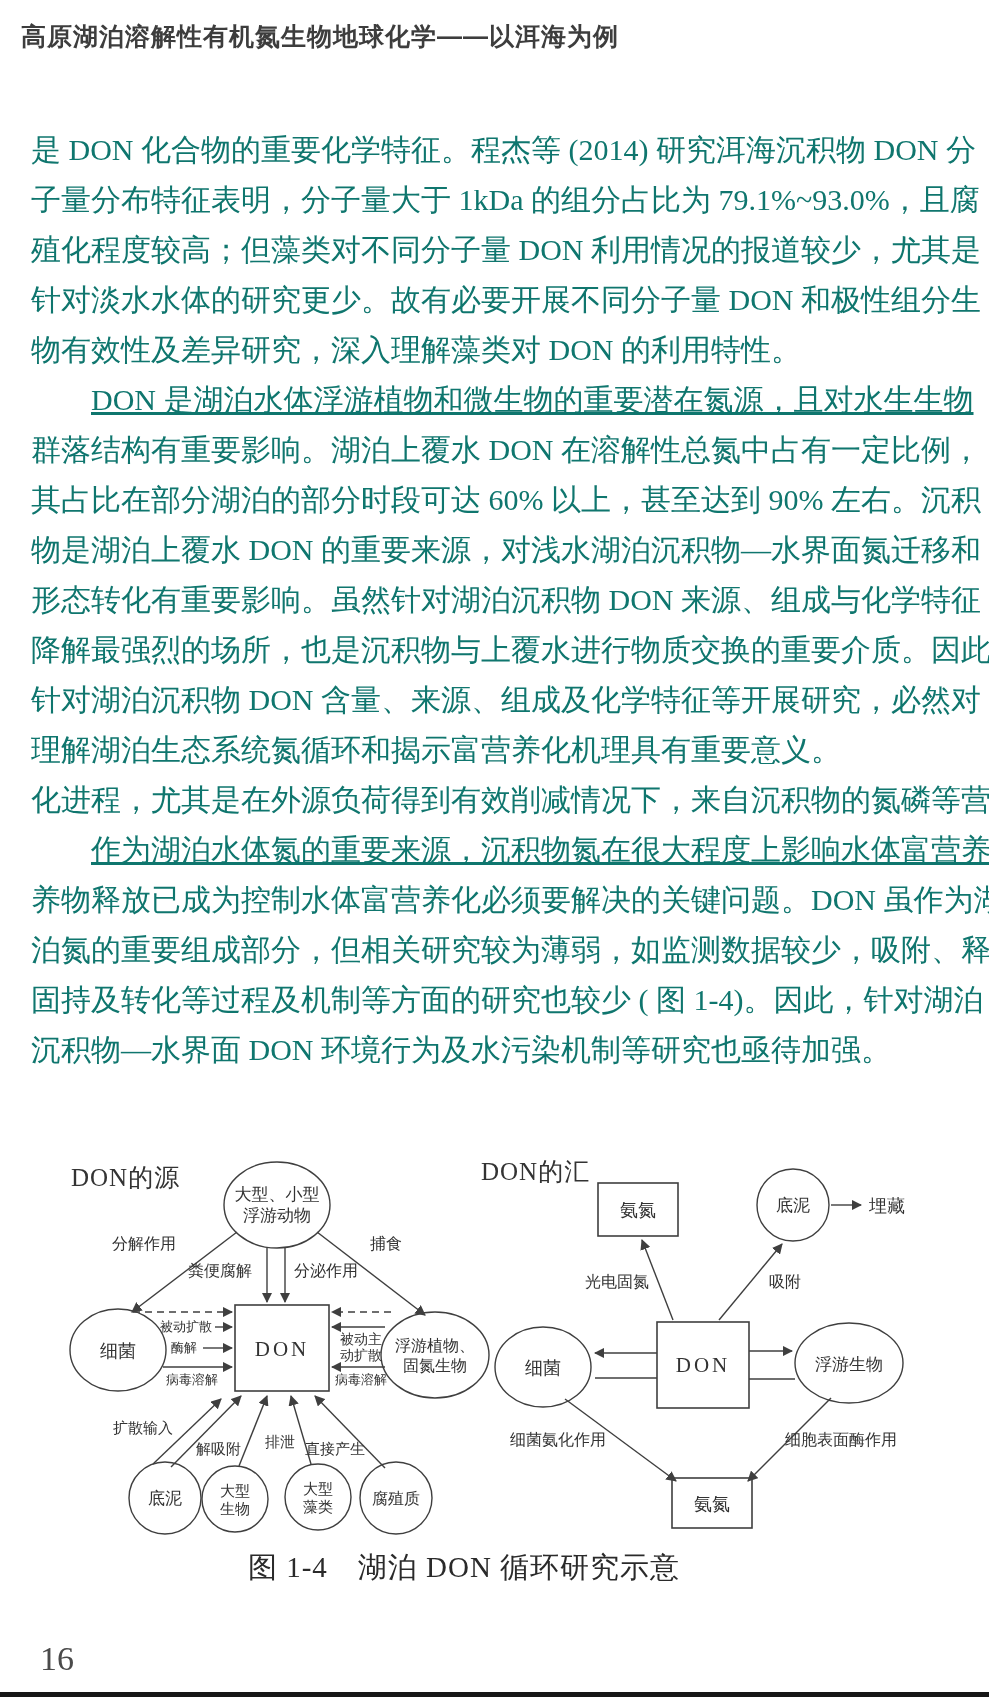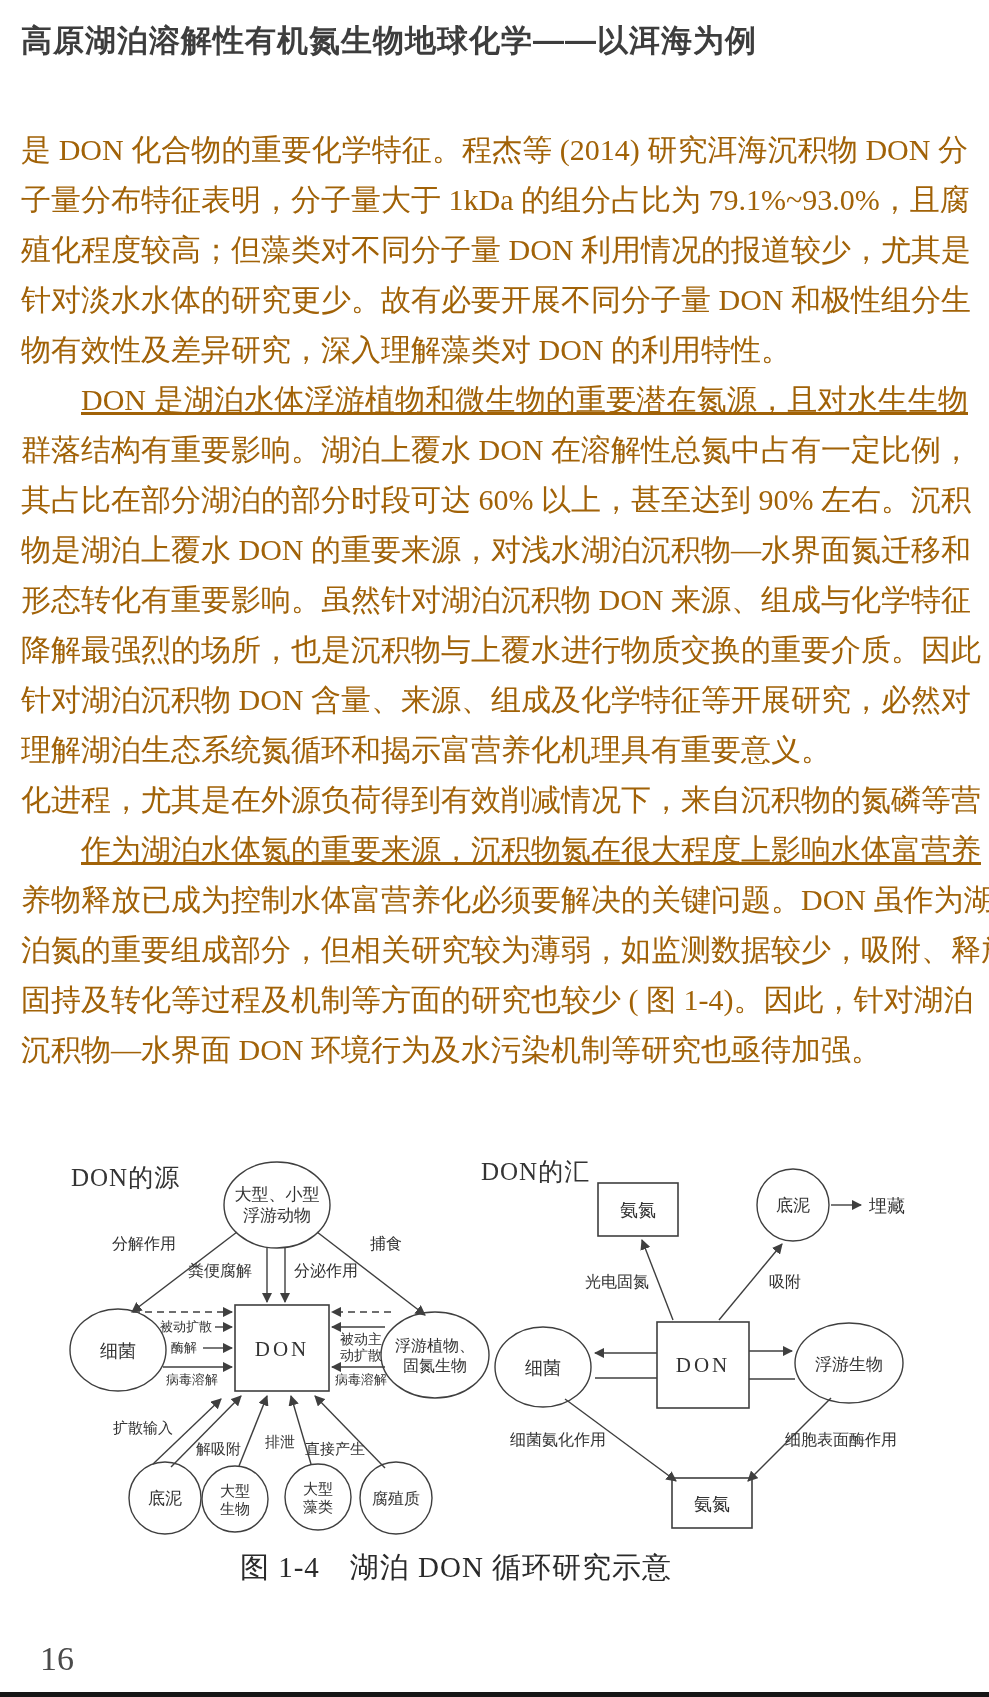--- a/index.html
+++ b/index.html
@@ -8,43 +8,44 @@
     width:989px;height:1697px;
     margin:0 auto;
     background:#ffffff;
     overflow:hidden;
     font-family:"Liberation Serif","DejaVu Serif",serif;
     color:#222;
   }
   .running-head{
     position:absolute;left:21px;top:20px;width:947px;
     font-family:"Liberation Sans","DejaVu Sans",sans-serif;
-    font-weight:bold;font-size:31px;color:#3d3d3d;letter-spacing:1px;
+    font-weight:bold;font-size:25px;color:#3d3d3d;letter-spacing:1px;
   }
   .body-text{
     position:absolute;left:21px;top:125px;width:947px;
   }
   .line{
     font-size:30px;line-height:50px;height:50px;
-    color:#a16207;
+    color:#0f766e;
     text-align:justify;text-align-last:justify;
     white-space:nowrap;
+    margin-left:10px;
   }
   .line.para-end{text-align-last:left;}
   .line.indent{text-indent:2em;text-decoration:underline;}
   .figure-svg{
     position:absolute;left:55px;top:1150px;width:900px;height:395px;
   }
   .figure-svg text{
     font-family:"Liberation Serif","DejaVu Serif",serif;
     fill:#333;
   }
   .caption{
     position:absolute;left:0;top:1548px;width:912px;
-    text-align:center;font-size:29px;color:#2a2a2a;letter-spacing:1px;
+    text-align:center;font-size:29px;color:#2a2a2a;letter-spacing:1px;padding-left:8px;
   }
   .page-number{
     position:absolute;left:24px;top:1640px;
     font-size:34px;color:#4a4a4a;margin-left:16px;
   }
   .bottom-bar{
     position:absolute;left:0;bottom:0;width:989px;height:5px;background:#161616;
   }
 </style>
 </head>

